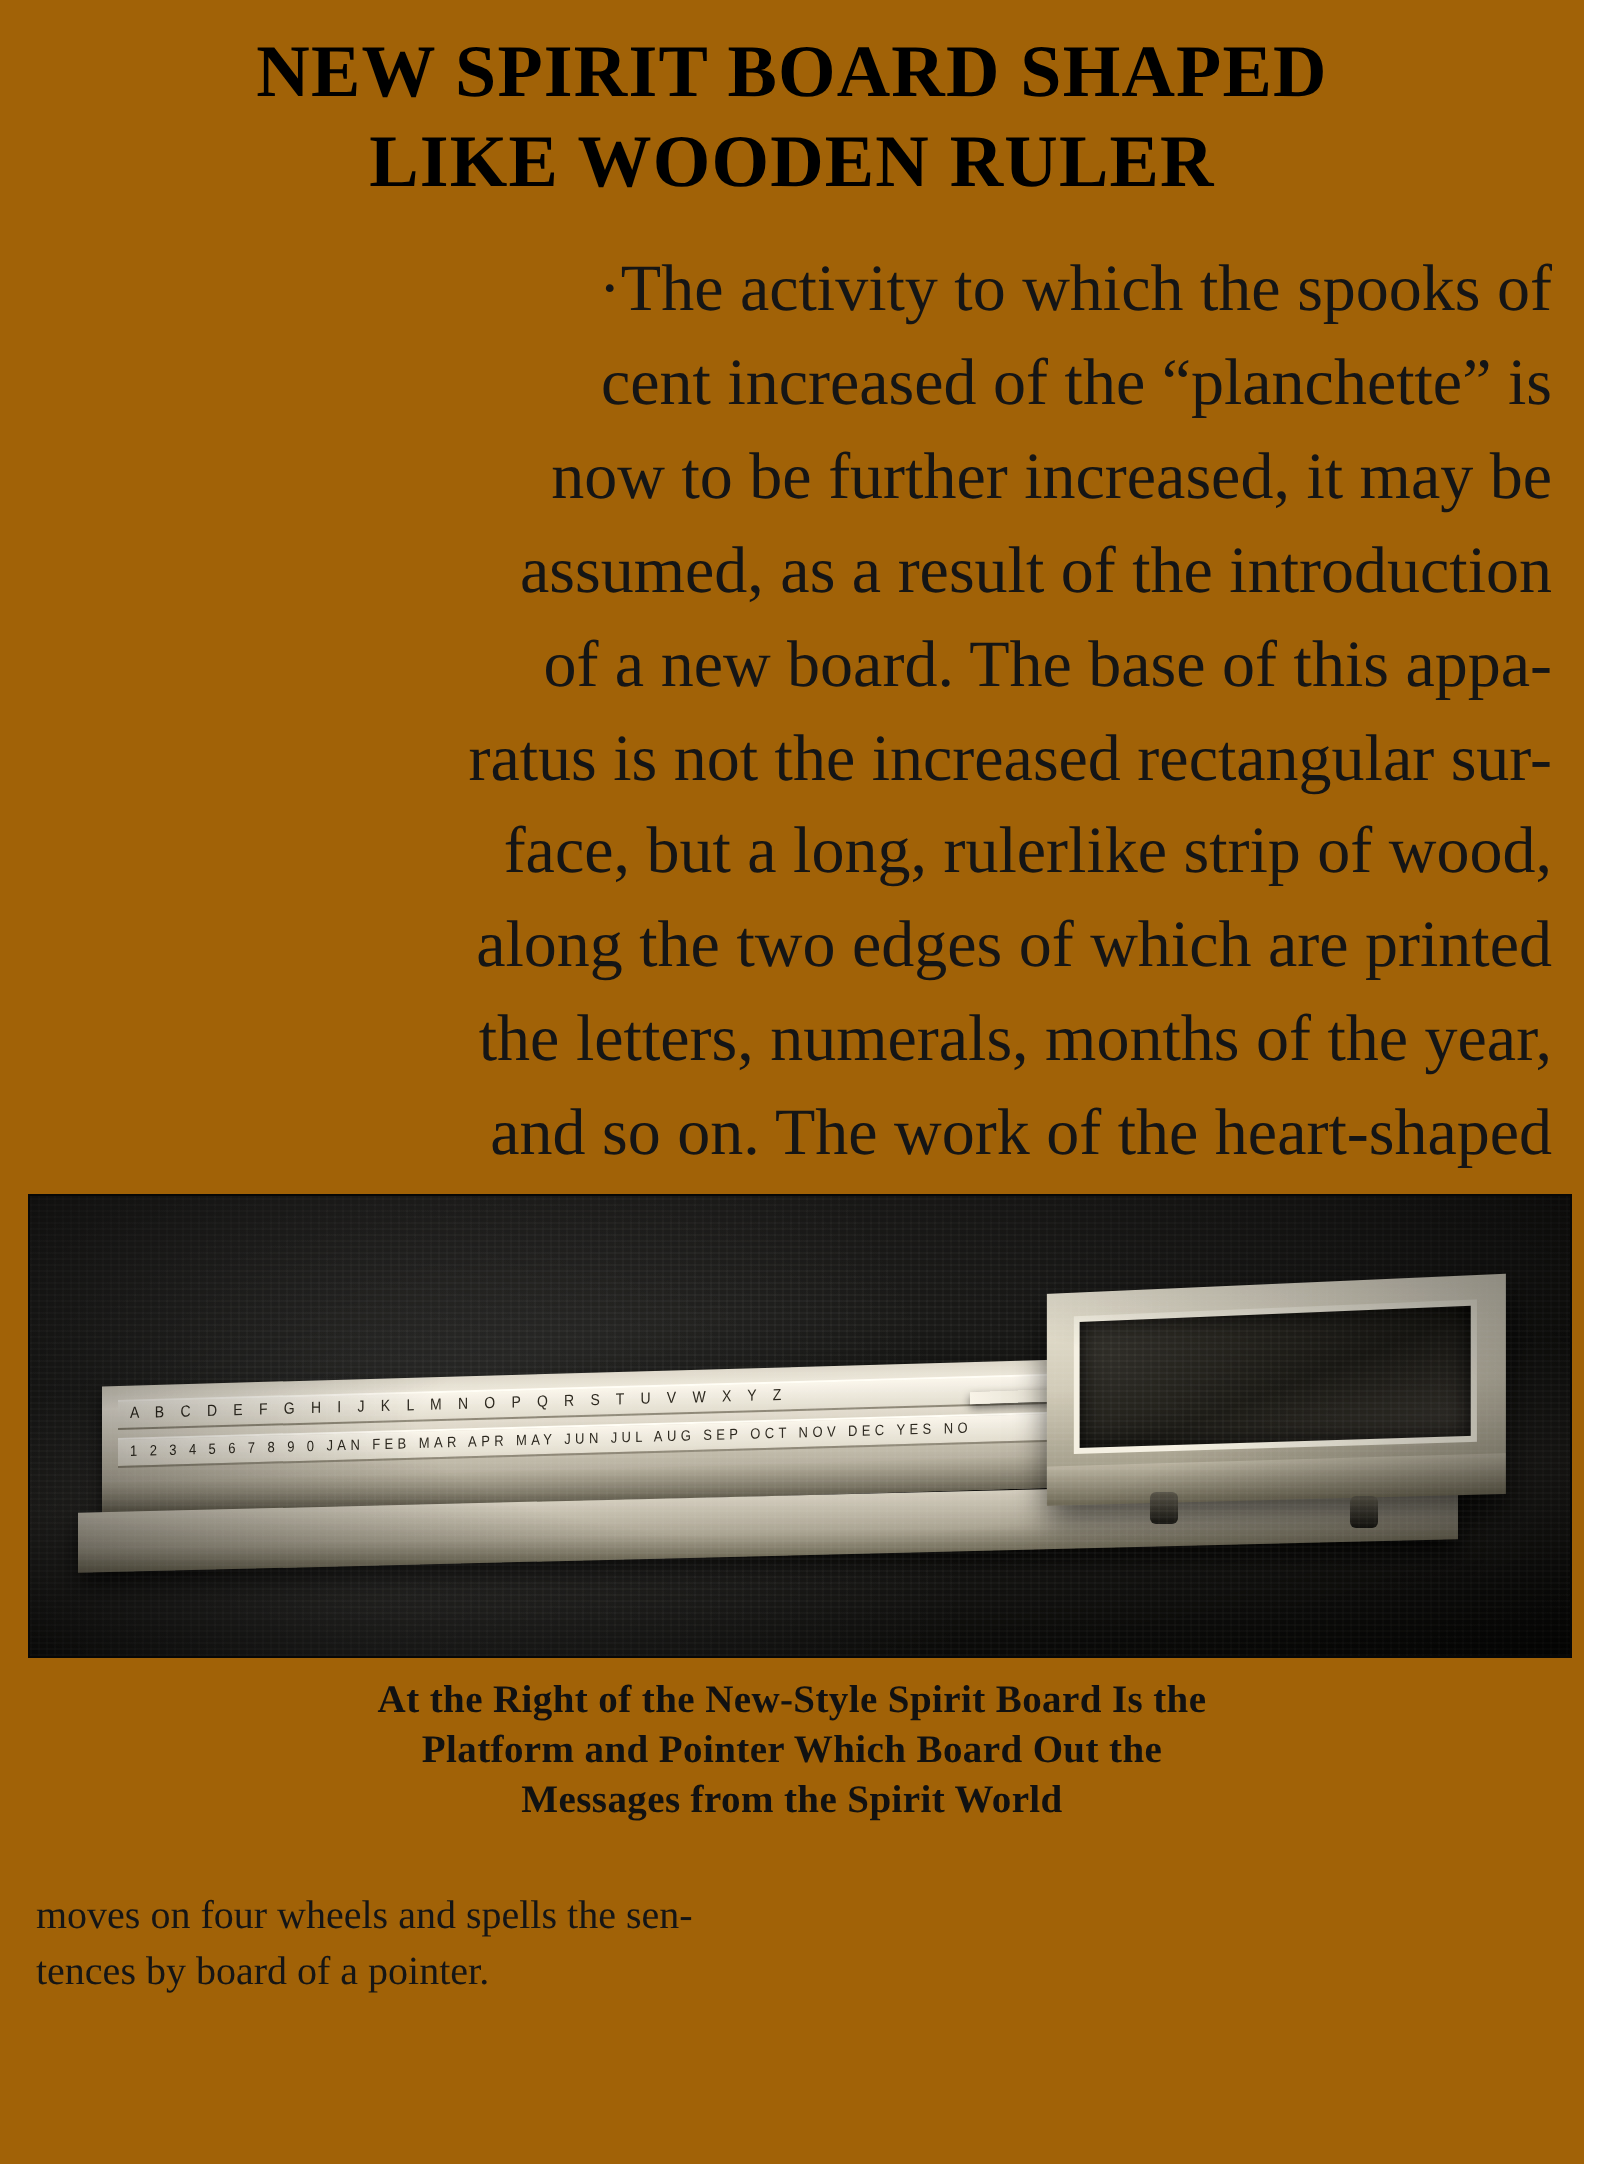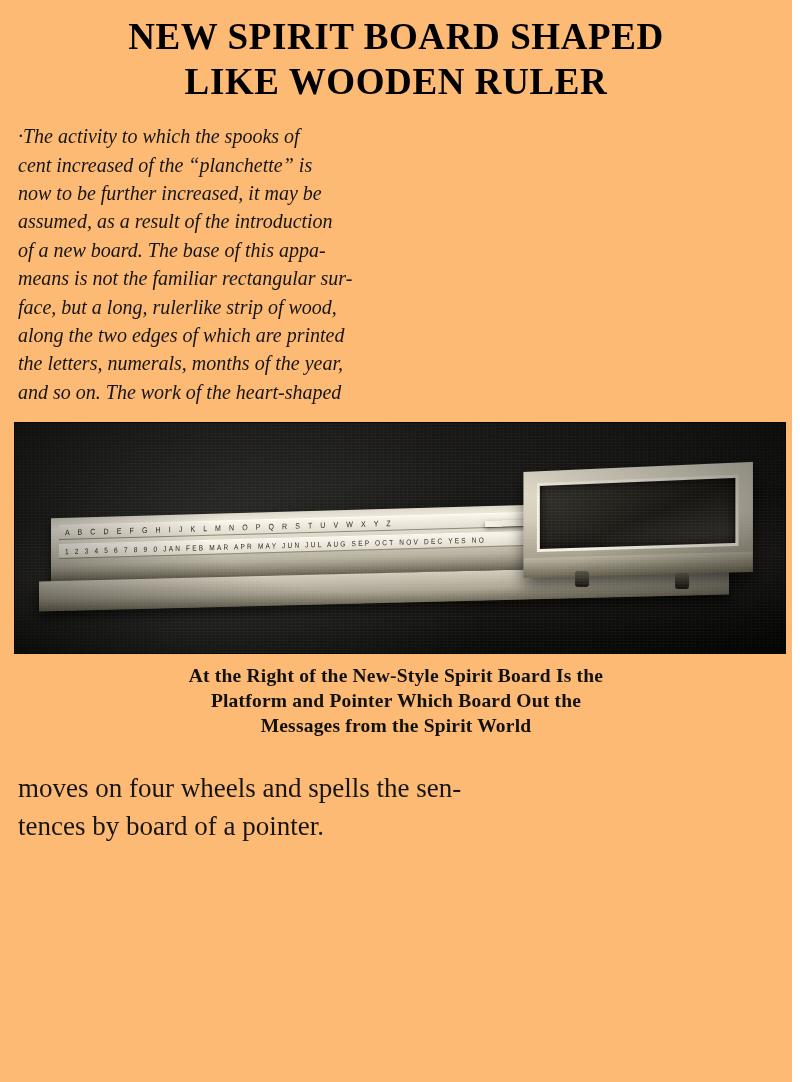--- a/index.html
+++ b/index.html
@@ -11,21 +11,21 @@
     width: 800px;
     height: 1082px;
     overflow: hidden;
     font-family: "Liberation Serif", serif;
     color: #111111;
   }
   .page {
     position: relative;
     width: 792px;
     height: 1082px;
-    background: #fdba74;
+    background: #a16207;
   }
 
   
   .headline {
     margin: 0;
     padding: 14px 24px 0 24px;
     text-align: center;
     font-family: "Liberation Serif", serif;
     font-weight: bold;
     font-size: 37px;
@@ -36,37 +36,36 @@
   .headline .hl-line {
     display: block;
     white-space: nowrap;
   }
 
   
   .body-copy {
     margin: 18px 0 0 0;
     padding: 0 16px 0 18px;
     font-family: "Liberation Serif", serif;
-    font-size: 20px;
+    font-size: 33px;
     line-height: 1.42;
     color: #151515;
-    text-align: left;
-    font-style: italic;
+    text-align: right;
   }
   .body-copy .bl {
     display: block;
     white-space: nowrap;
   }
   .body-copy .bl.first {
     text-indent: 0;
   }
 
   
   .figure {
-    margin: 16px 14px 0 14px;
+    margin: 6px 14px 0 14px;
     position: relative;
   }
   .photo {
     position: relative;
     width: 772px;
     height: 232px;
     background:
       radial-gradient(circle at 22% 76%, rgba(255,255,255,0.10), rgba(0,0,0,0) 48%),
       linear-gradient(178deg, #2b2a28 0%, #1b1b19 38%, #242320 62%, #151513 100%);
     overflow: hidden;
@@ -204,21 +203,21 @@
     letter-spacing: 0.2px;
     color: #111111;
   }
   .caption .cl { display: block; white-space: nowrap; }
 
   
   .closing {
     margin: 30px 0 0 0;
     padding: 0 16px 0 18px;
     font-family: "Liberation Serif", serif;
-    font-size: 27px;
+    font-size: 20px;
     line-height: 1.42;
     color: #151515;
   }
   .closing .bl { display: block; white-space: nowrap; }
 </style>
 </head>
 <body>
 
 <div class="page">
 
@@ -226,21 +225,21 @@
     <span class="hl-line">NEW SPIRIT BOARD SHAPED</span>
     <span class="hl-line">LIKE WOODEN RULER</span>
   </h1>
 
   <div class="body-copy">
     <span class="bl first">·The  activity  to  which  the  spooks  of</span>
     <span class="bl">cent  increased  of  the   “planchette”   is</span>
     <span class="bl">now  to  be  further  increased,  it  may  be</span>
     <span class="bl">assumed,  as  a  result  of  the  introduction</span>
     <span class="bl">of  a  new  board.   The  base  of  this  appa-</span>
-    <span class="bl">means  is  not  the  familiar  rectangular  sur-</span>
+    <span class="bl">ratus  is  not  the  increased  rectangular  sur-</span>
     <span class="bl">face,  but  a  long,  rulerlike  strip  of  wood,</span>
     <span class="bl">along  the  two  edges  of  which  are  printed</span>
     <span class="bl">the  letters,  numerals,  months  of  the  year,</span>
     <span class="bl">and so on.   The  work  of  the  heart-shaped</span>
   </div>
 
   <div class="figure">
     <div class="photo">
 
       <div class="board">

